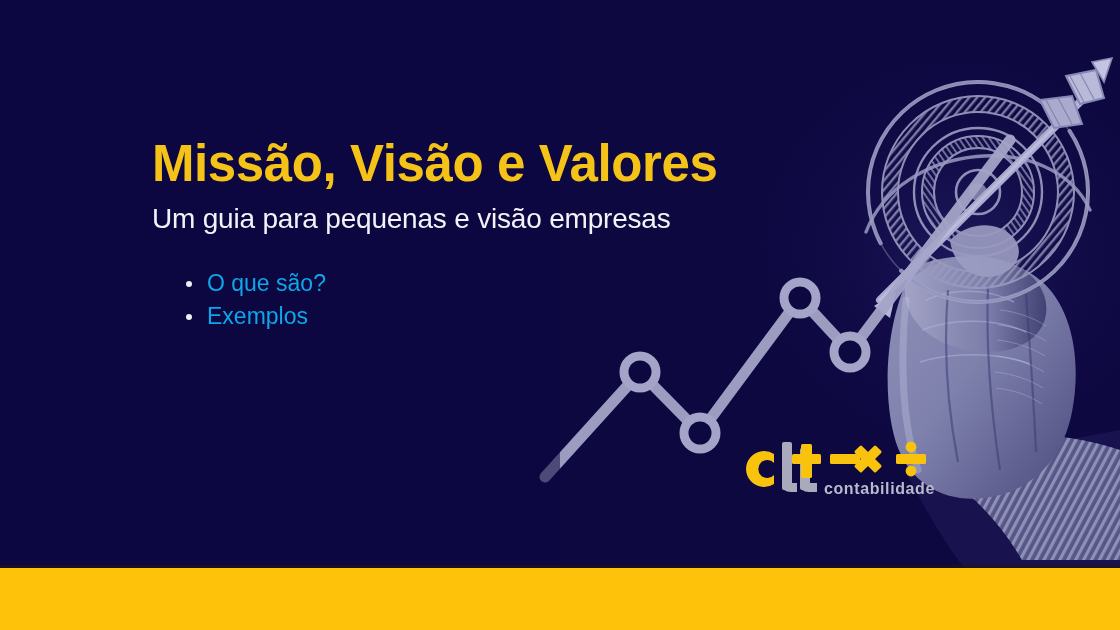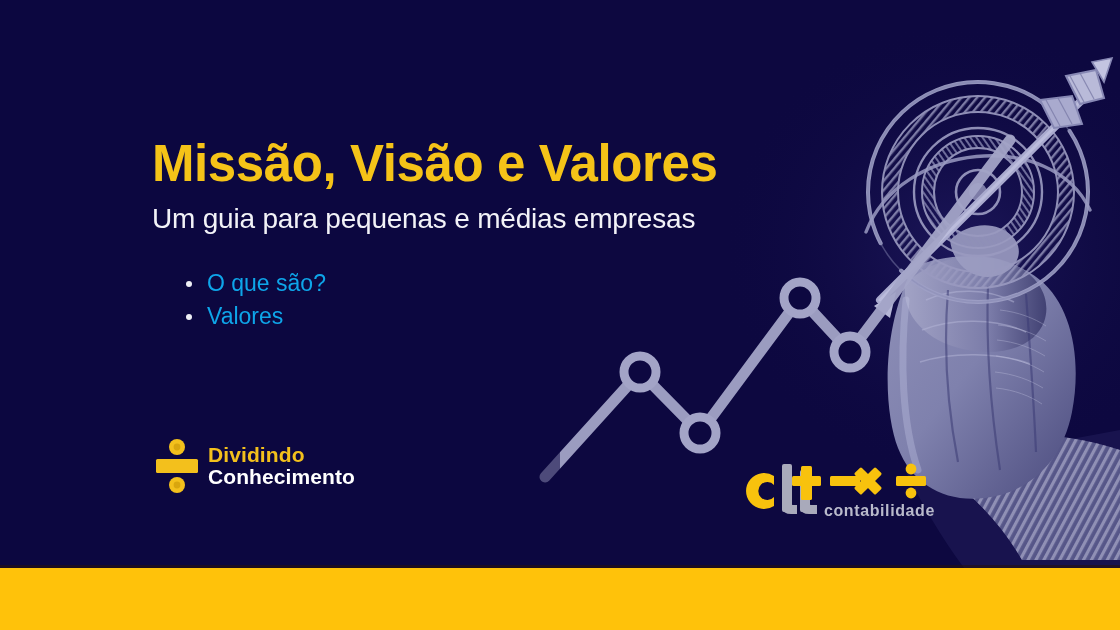--- a/index.html
+++ b/index.html
@@ -82,21 +82,21 @@
     letter-spacing:0.1px;
   }
   .dk-line2 {
     font-size:21px; font-weight:bold; color:#ffffff;
     letter-spacing:0.1px;
   }
 
   
   .clt-logo {
     position:absolute;
-    left:738px; top:462px;
+    left:738px; top:440px;
     z-index:6;
     width:200px; height:66px;
   }
   .clt-logo svg { display:block; }
 
   
   .bottom-bar {
     position:absolute;
     left:0; right:0; bottom:0;
     height:62px;
@@ -259,40 +259,27 @@
           <circle cx="850" cy="352" r="16" fill="#0d0840" stroke="#a3a4c7" stroke-width="9"></circle>
         </g>
 
         <rect x="0" y="0" width="560" height="630" fill="#0d0840" opacity=".55"></rect>
       </g>
     </svg>
   </div>
 
   <div class="content">
     <h1 class="title">Missão, Visão e Valores</h1>
-    <h2 class="subtitle">Um guia para pequenas e médias empresas</h2>
+    <h2 class="subtitle">Um guia para pequenas e visão empresas</h2>
     <ul class="bullets">
       <li>O que são?</li>
-      <li>Valores</li>
+      <li>Exemplos</li>
     </ul>
   </div>
 
-  <div class="dk-logo">
-    <svg class="dk-mark" viewBox="0 0 44 56">
-      <circle cx="22" cy="9" r="8" fill="#f3c01c"></circle>
-      <circle cx="22" cy="9" r="3.4" fill="#d9a60e"></circle>
-      <rect x="1" y="21" width="42" height="14" rx="1.5" fill="#f3c01c"></rect>
-      <circle cx="22" cy="47" r="8" fill="#f3c01c"></circle>
-      <circle cx="22" cy="47" r="3.4" fill="#d9a60e"></circle>
-    </svg>
-    <div class="dk-words">
-      <div class="dk-line1">Dividindo</div>
-      <div class="dk-line2">Conhecimento</div>
-    </div>
-  </div>
 
   <div class="clt-logo">
     <svg viewBox="0 0 200 66" width="200" height="66">
 
       <g fill="#a9aabb">
         <rect x="44" y="2" width="10" height="48" rx="2"></rect>
         <rect x="62" y="8" width="10" height="42" rx="2"></rect>
         <path d="M44,44 q0,8 9,8 h6 v-9 h-4 q-3,0 -3,-3 z"></path>
         <path d="M62,44 q0,8 9,8 h8 v-9 h-6 q-3,0 -3,-3 z"></path>
       </g>

